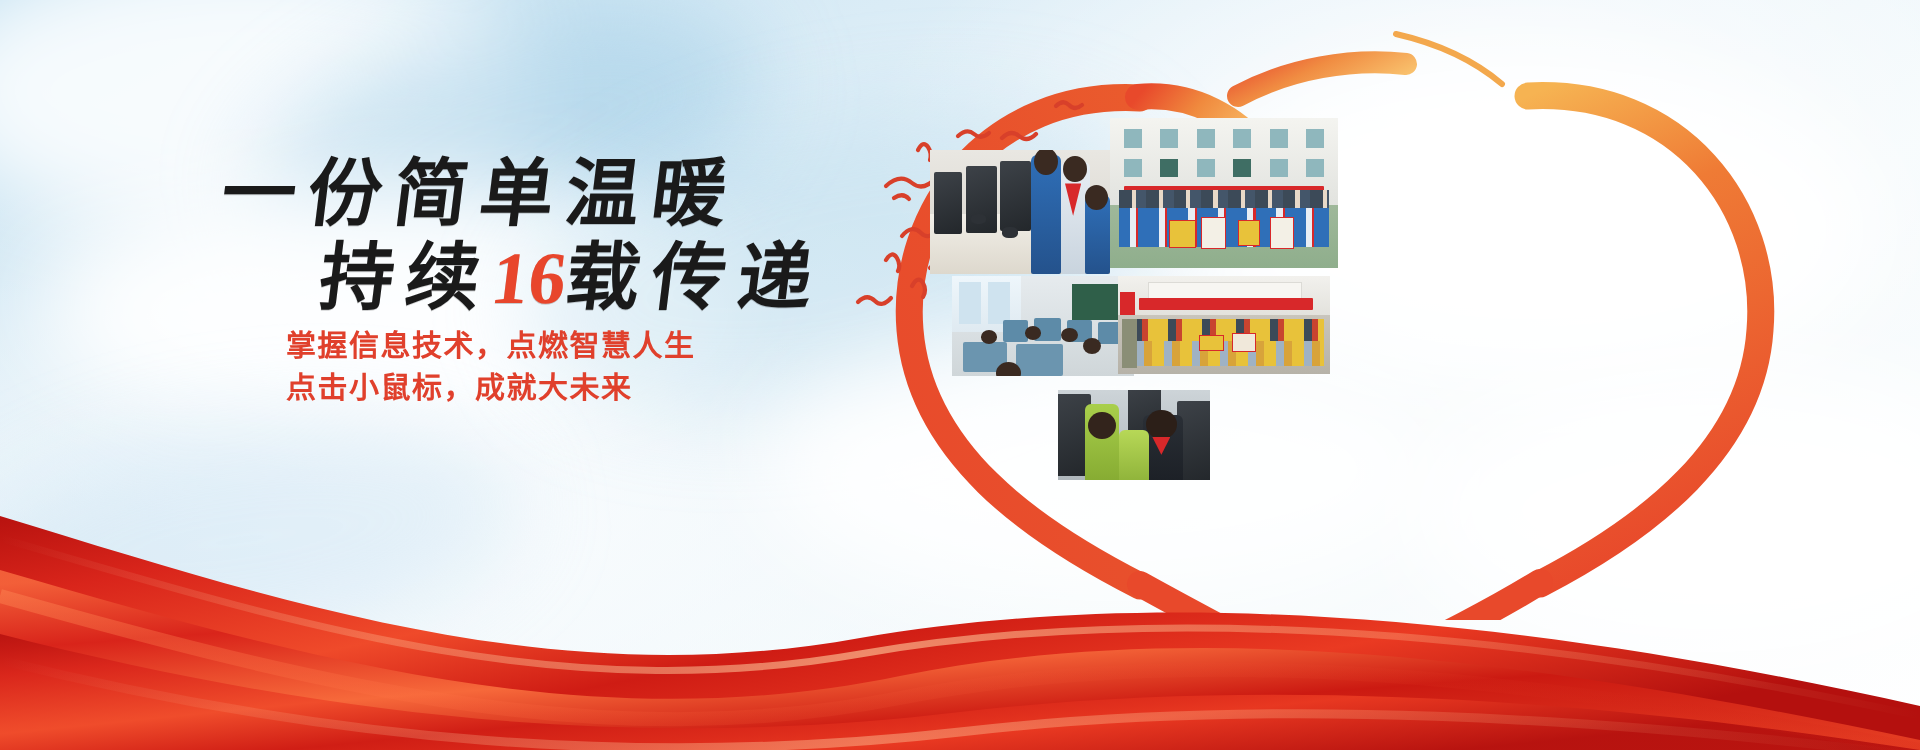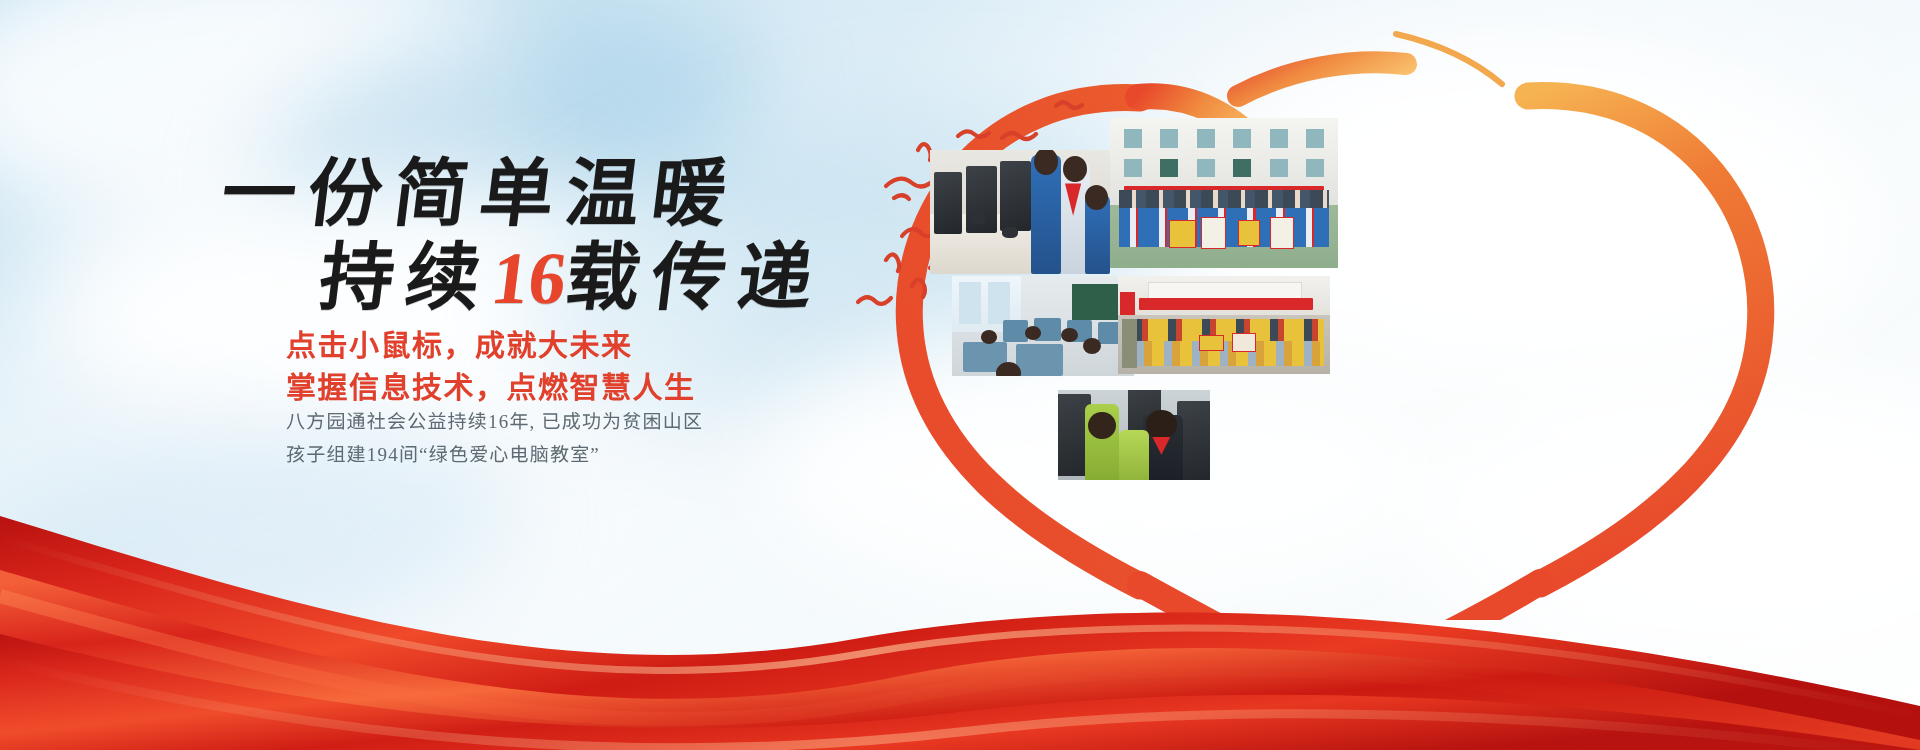--- a/index.html
+++ b/index.html
@@ -99,28 +99,24 @@
   <div class="cloud c6"></div>
   <div class="cloud c7"></div>
   <div class="cloud c8"></div>
 
   <div id="headline">
     <div class="hl-line" id="hl1">一份简单温暖</div>
     <div class="hl-line" id="hl2"><span>持续</span><span class="hl-accent">16</span><span>载传递</span></div>
   </div>
 
   <div id="slogan">
+    <div class="sl-line">掌握信息技术，点燃智慧人生</div>
     <div class="sl-line">点击小鼠标，成就大未来</div>
-    <div class="sl-line">掌握信息技术，点燃智慧人生</div>
   </div>
 
-  <div id="bodycopy">
-    <div class="bc-line">八方园通社会公益持续16年, 已成功为贫困山区</div>
-    <div class="bc-line">孩子组建194间“绿色爱心电脑教室”</div>
-  </div>
 
   <div id="artwork">
 
     <svg id="heartSvg" viewBox="0 0 1080 620">
       <defs>
         <linearGradient id="gHeartL" x1="0" y1="1" x2="1" y2="0">
           <stop offset="0%" stop-color="#e8492b"></stop>
           <stop offset="55%" stop-color="#e8502c"></stop>
           <stop offset="100%" stop-color="#ea5b2d"></stop>
         </linearGradient>

